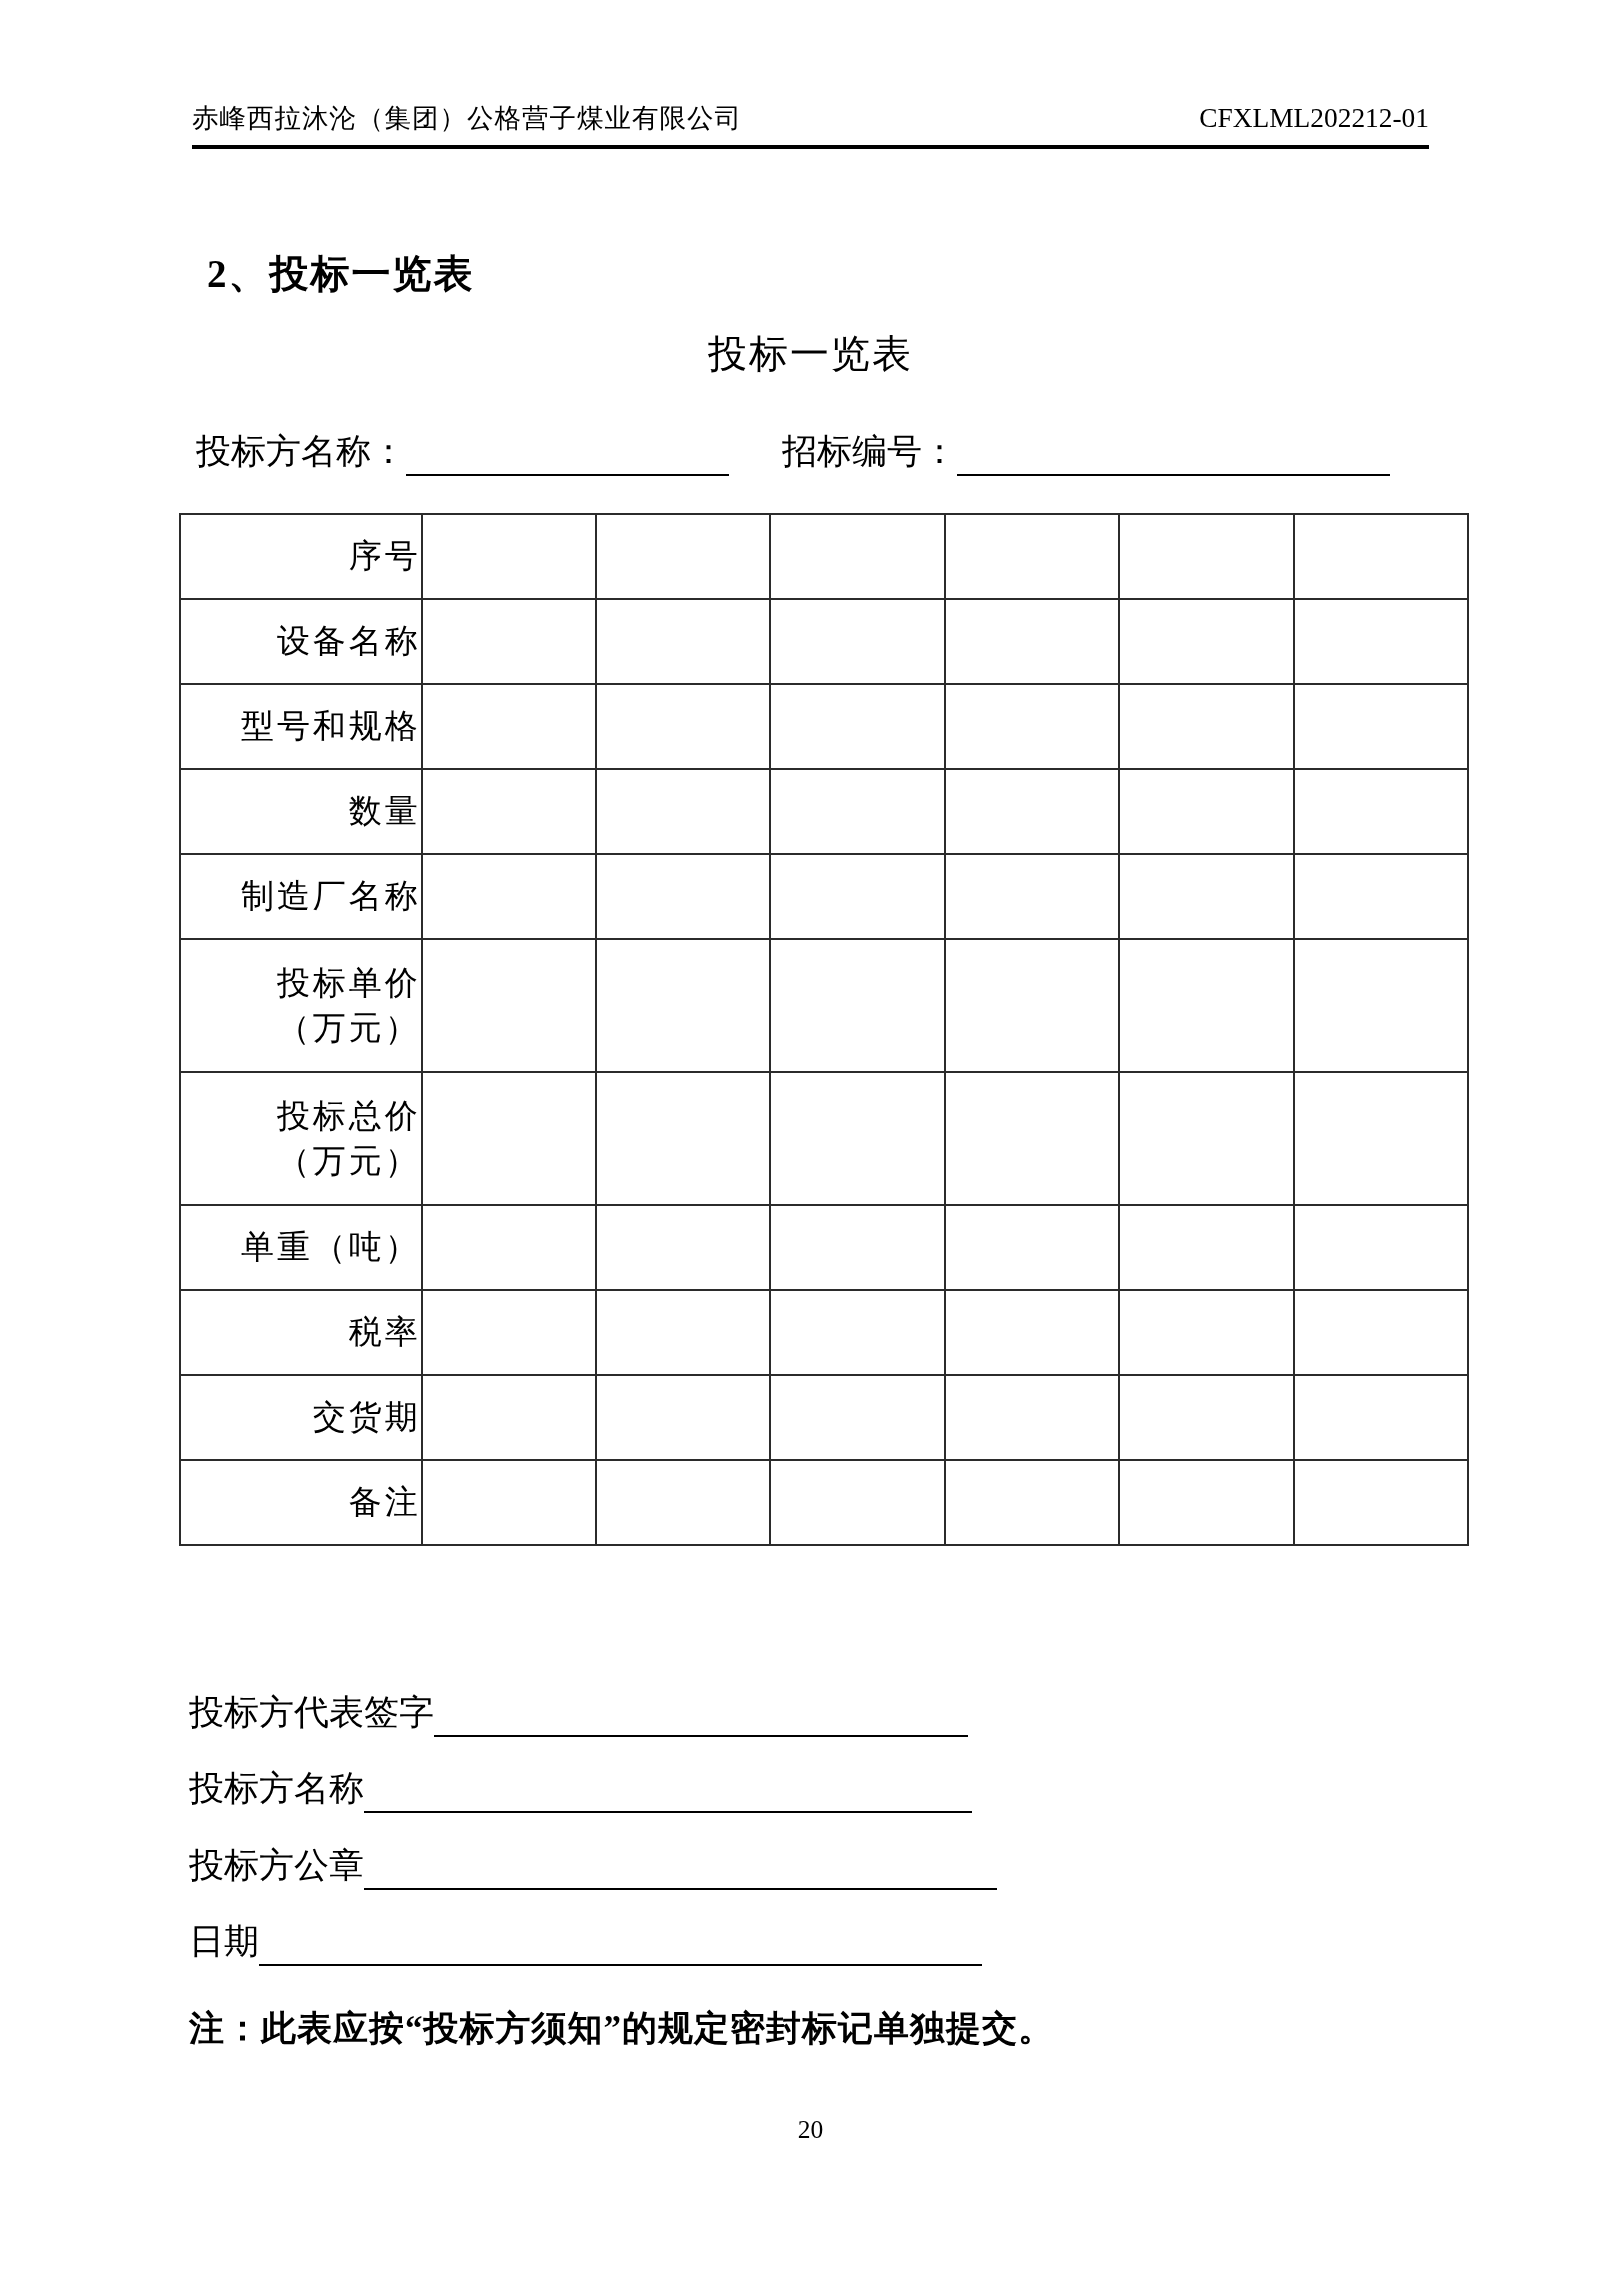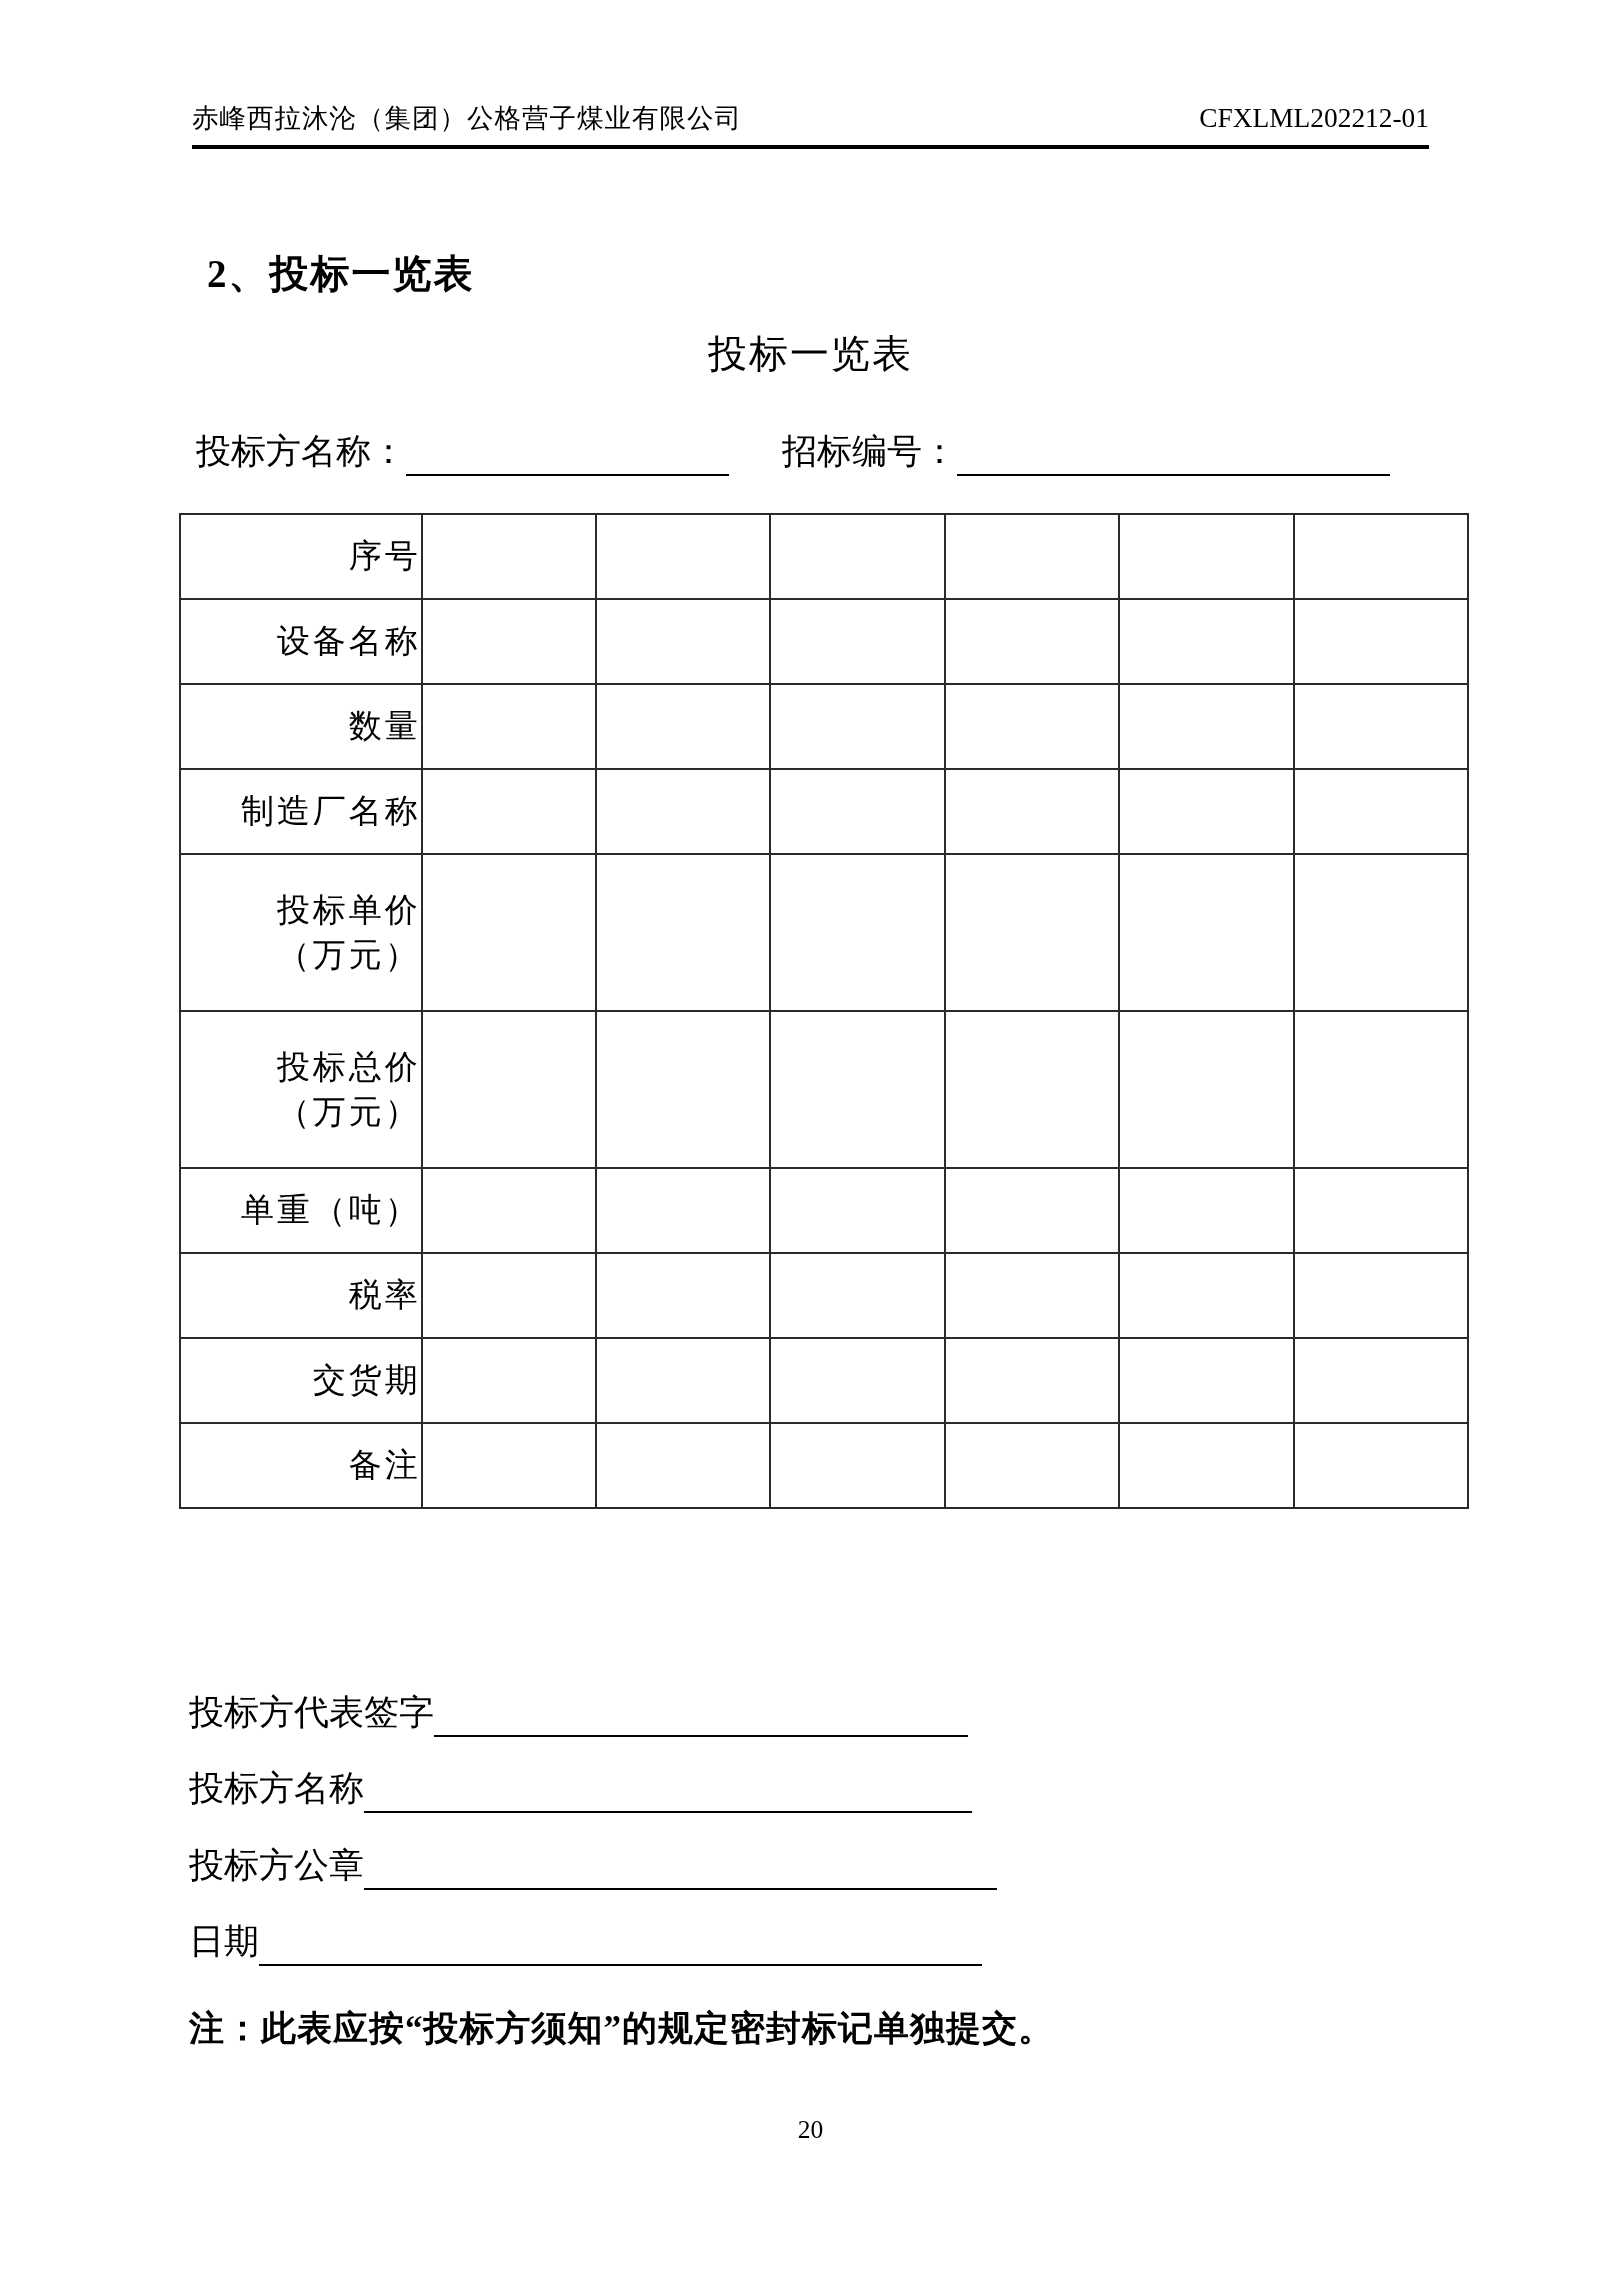--- a/index.html
+++ b/index.html
@@ -87,21 +87,21 @@
   }
   .bid-table th {
     font-size: 33px;
     font-weight: normal;
     text-align: right;
     vertical-align: middle;
     letter-spacing: 2.9px;
     line-height: 1.35;
   }
   tr.row-single { height: 85px; }
-  tr.row-double { height: 157px; }
+  tr.row-double { height: 133px; }
   
   .signatures {
     position: absolute;
     left: 189px;
     top: 1688px;
     font-size: 35px;
   }
   .sig-row {
     line-height: 49px;
     margin-bottom: 27.4px;
@@ -164,20 +164,29 @@
           <th>序号</th>
           <td></td>
           <td></td>
           <td></td>
           <td></td>
           <td></td>
           <td></td>
         </tr>
         <tr class="row-single">
           <th>设备名称</th>
+          <td></td>
+          <td></td>
+          <td></td>
+          <td></td>
+          <td></td>
+          <td></td>
+        </tr>
+        <tr class="row-single">
+          <th>型号和规格</th>
           <td></td>
           <td></td>
           <td></td>
           <td></td>
           <td></td>
           <td></td>
         </tr>
         <tr class="row-single">
           <th>数量</th>
           <td></td>

